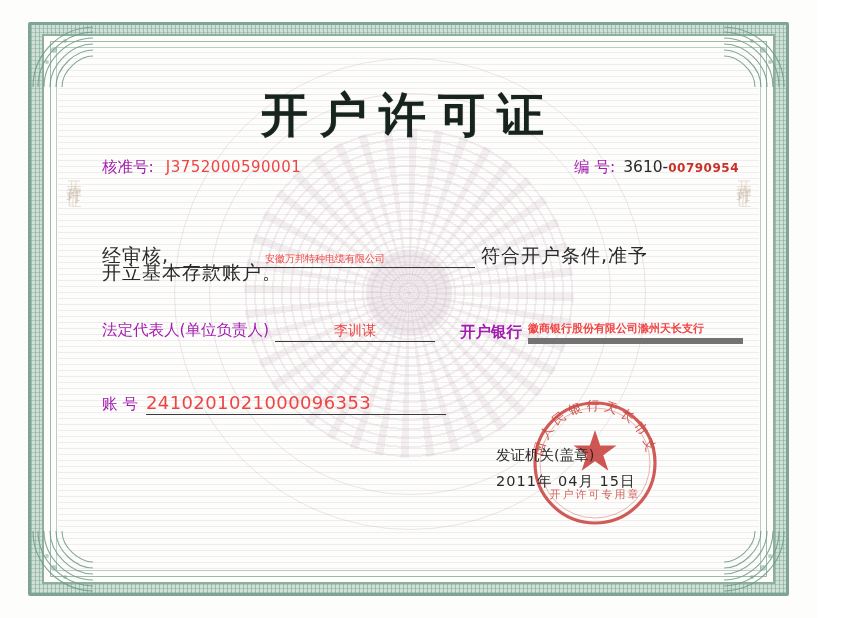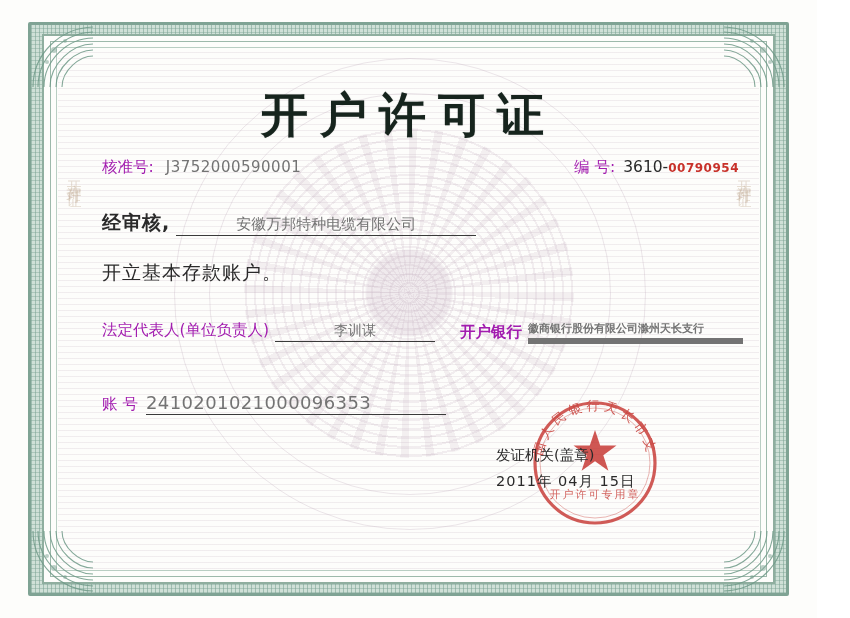--- a/index.html
+++ b/index.html
@@ -161,21 +161,21 @@
   .row-approval { top: 105px; left: 42px; }
   .row-serial   { top: 105px; right: 18px; }
 
   .label {
     white-space: nowrap;
     font-size: 15.5px;
     color: #a21caf;
   }
   .value-hand {
     font-family: "DejaVu Sans", sans-serif;
-    color: #737373;
+    color: #ef4444;
     white-space: nowrap;
   }
   .approval-value {
     margin-left: 12px;
     font-size: 15px;
     letter-spacing: 0.5px;
   }
   .serial-prefix {
     margin-left: 8px;
     font-size: 15.5px;
@@ -190,27 +190,27 @@
   .body-line1 {
     position: absolute;
     top: 158px;
     left: 42px;
     right: 10px;
     display: flex;
     align-items: baseline;
     font-size: 19px;
     letter-spacing: 1px;
   }
-  .body-line1 .lead { white-space: nowrap; font-weight: 700; }
+  .body-line1 .lead { white-space: nowrap; font-weight: 400; margin-top: 33px; }
   .blank-company {
     flex: 0 0 300px;
     border-bottom: 1px solid #3a3a3a;
     margin: 0 6px;
     text-align: center;
-    font-size: 15px;
+    font-size: 10px;
     padding-bottom: 1px;
     letter-spacing: 0;
   }
   .body-line1 .tail { white-space: nowrap; font-weight: 500; }
 
   .body-line2 {
     position: absolute;
     top: 208px;
     left: 42px;
     font-size: 19px;
@@ -398,20 +398,21 @@
 
     <div class="row row-serial">
       <span class="label">编 号:</span>
       <span class="serial-prefix">3610-</span>
       <span class="serial-red">00790954</span>
     </div>
 
     <div class="body-line1">
       <span class="lead">经审核,</span>
       <span class="blank-company value-hand">安徽万邦特种电缆有限公司</span>
+      <span class="tail">符合开户条件,准予</span>
     </div>
 
     <div class="body-line2">开立基本存款账户。</div>
 
     <div class="row-legal">
       <span class="label">法定代表人(单位负责人)</span>
       <span class="blank-legal value-hand">李训谋</span>
     </div>
 
     <div class="row-bank">

